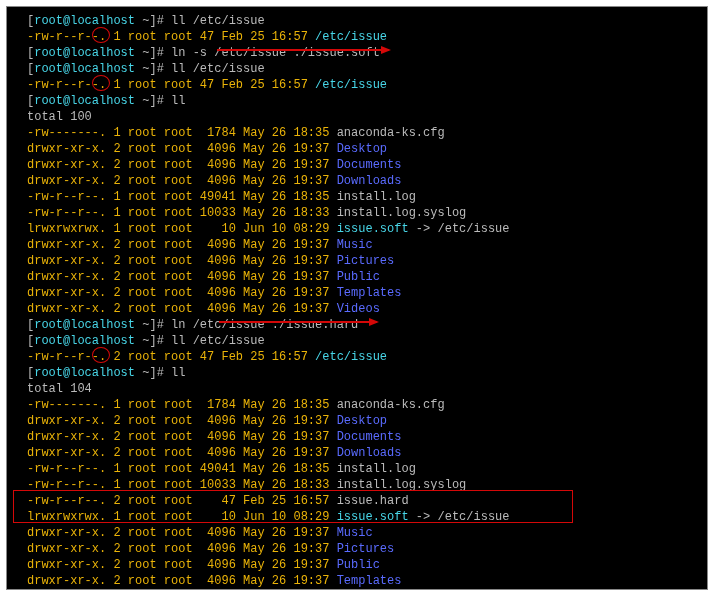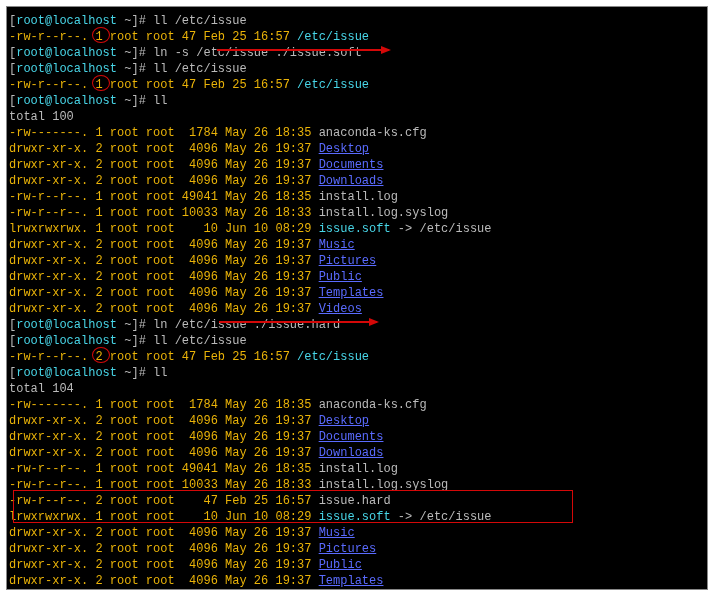--- a/index.html
+++ b/index.html
@@ -8,31 +8,31 @@
     font-family: "Courier New", Courier, monospace;
     font-size: 12px;
     line-height: 16px;
     padding: 6px;
   }
   .terminal {
     background: #000;
     border: 1px solid #888;
     width: 702px;
     height: 584px;
-    padding: 6px 2px;
+    padding: 6px 20px;
     position: relative;
     overflow: hidden;
     white-space: pre;
   }
   .line { height: 16px; position: relative; }
   .seg { display: inline; }
   .w { color: #bbb; }
   .g { color: #eab308; }
   .c { color: #48d6e8; }
-  .b { color: #5a6bff; text-decoration: underline; }
+  .b { color: #5a6bff; }
   .annot {
     position: absolute;
     border: 1px solid #d40808;
     pointer-events: none;
   }
   .circle { border-radius: 50%; }
   .arrow {
     position: absolute;
     height: 0;
     border-top: 2px solid #d40808;

